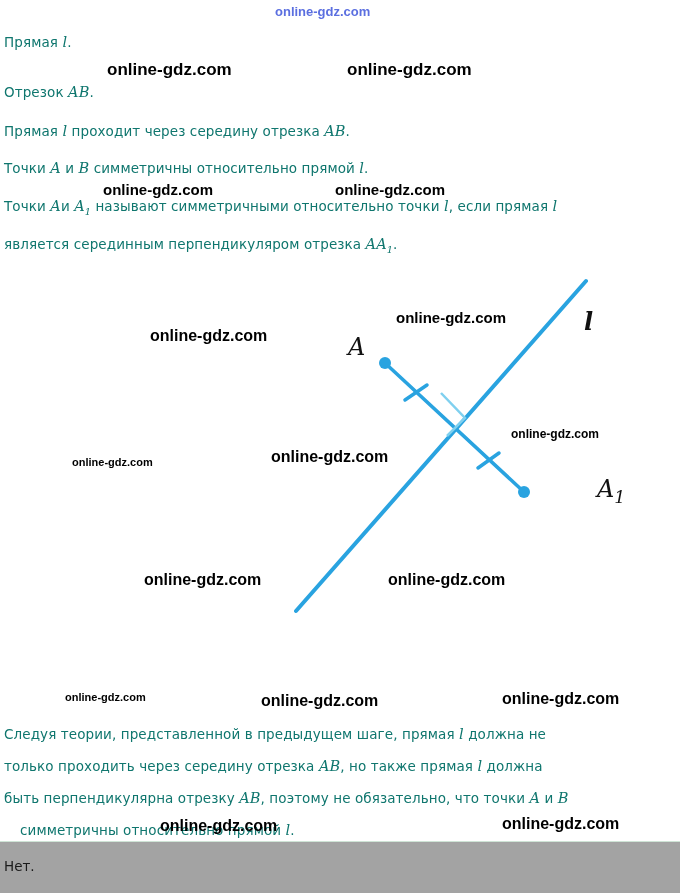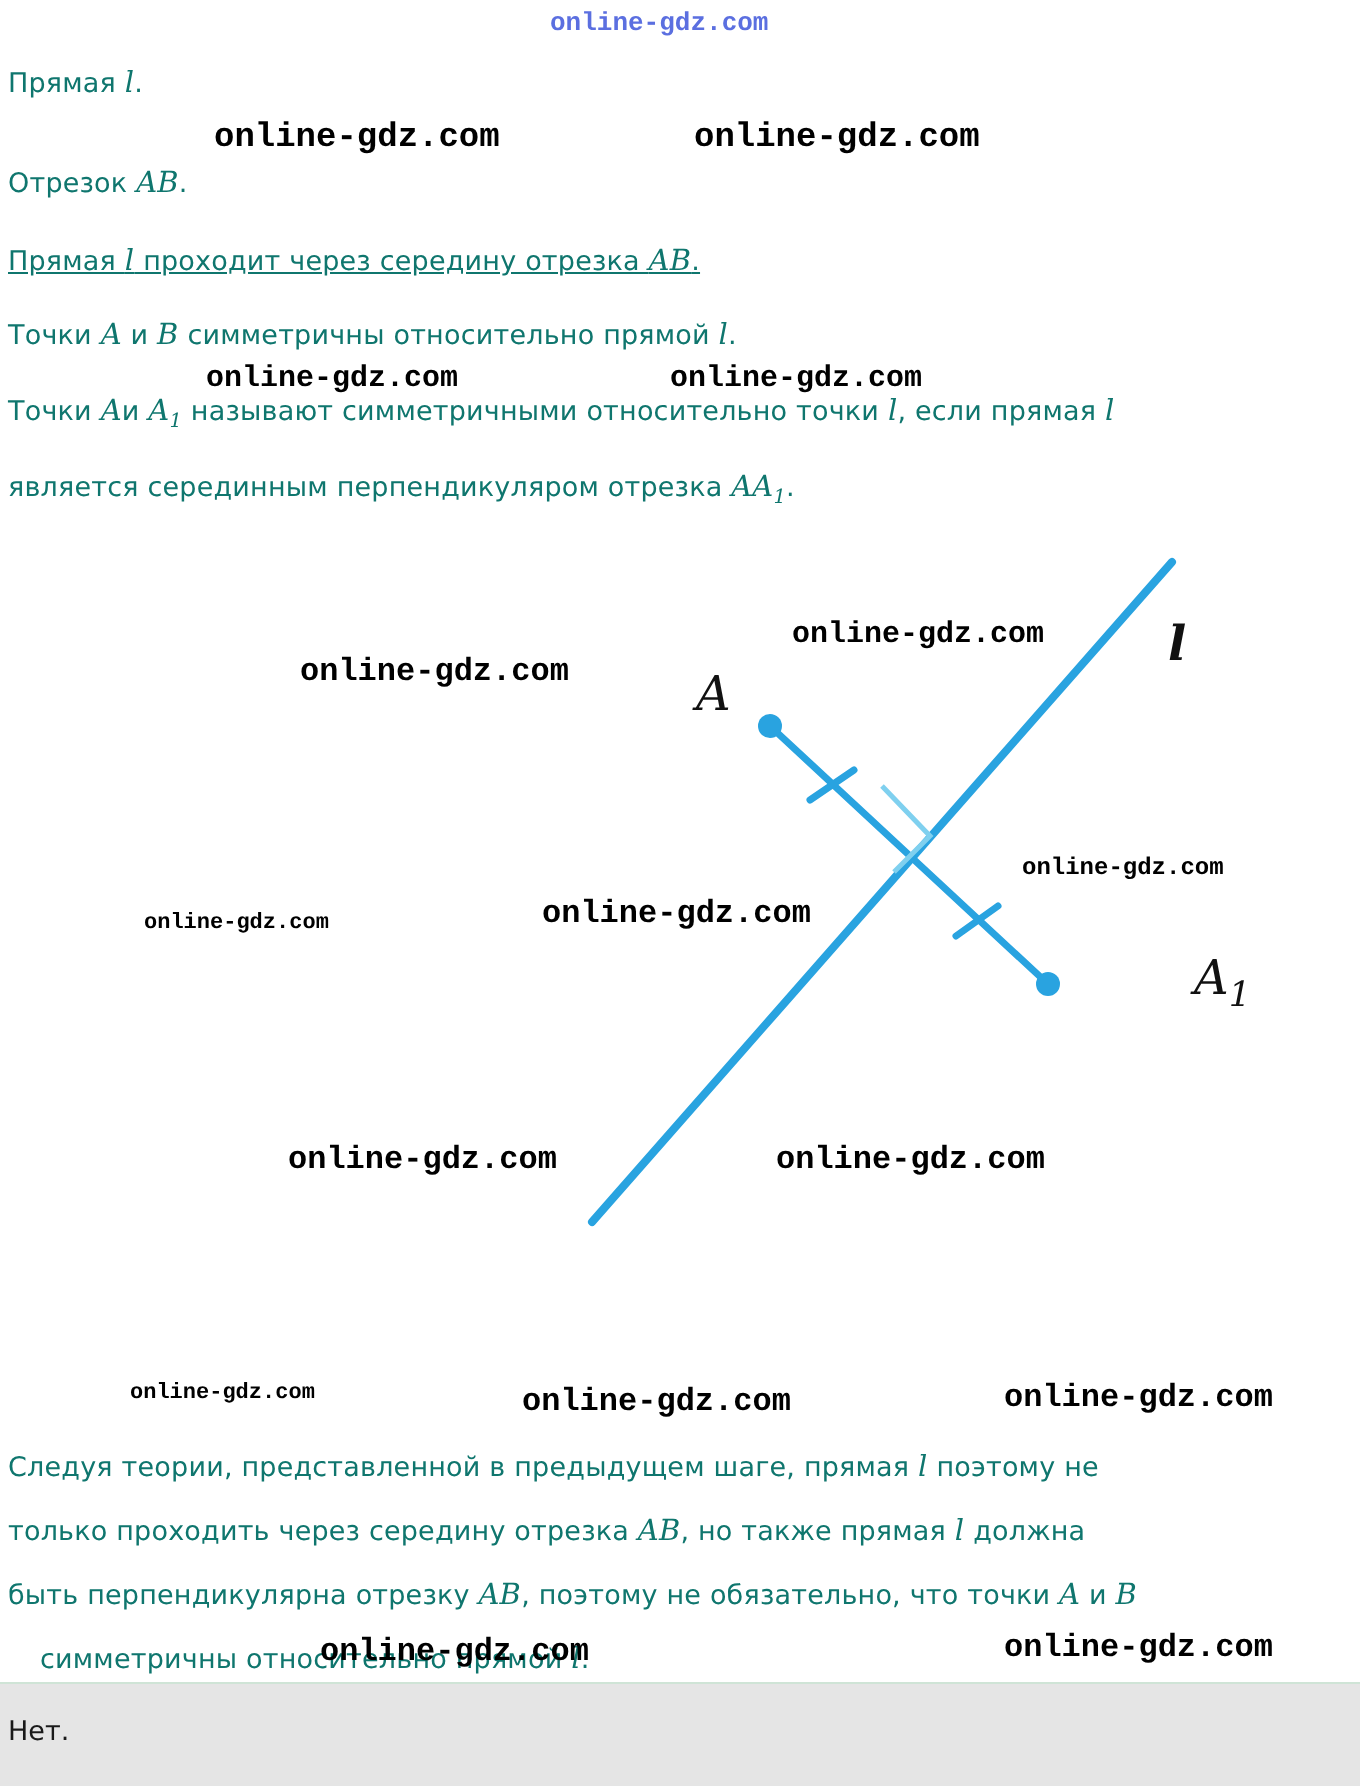--- a/index.html
+++ b/index.html
@@ -16,21 +16,21 @@
     overflow: hidden;
   }
   .page {
     position: relative;
     width: 680px;
     height: 893px;
   }
   .wm {
     position: absolute;
     color: #000000;
-    font-family: Liberation Mono, monospace;
+    font-family: Liberation Sans, sans-serif;
     font-weight: bold;
     white-space: nowrap;
     pointer-events: none;
   }
   .wm-top {
     color: #5b6fe0;
     font-weight: bold;
   }
   .line-text {
     position: absolute;
@@ -55,21 +55,21 @@
     top: 265px;
     width: 680px;
     height: 380px;
   }
   .answer-bar {
     position: absolute;
     left: 0;
     bottom: 0;
     width: 680px;
     height: 52px;
-    background: #e5e5e5;
+    background: #a3a3a3;
     border-top: 1px solid #cfe4d6;
     box-sizing: border-box;
   }
   .answer-text {
     position: absolute;
     left: 4px;
     top: 16px;
     font-size: 13.5px;
     color: #1a1a1a;
   }
@@ -101,25 +101,25 @@
       <line x1="478" y1="203" x2="499" y2="188" stroke="#29a3e0" stroke-width="3.5" stroke-linecap="round"></line>
     </svg>
     <span class="pt-label" style="left:584px; top:42px; font-size:24px; font-weight:600;">l</span>
     <span class="pt-label" style="left:348px; top:68px; font-size:24px;">A</span>
     <span class="pt-label" style="left:549px; top:210px; font-size:24px;margin-left:48px;"><span>A</span><sub>1</sub></span>
   </div>
 
   <div id="text-lines">
       <div class="line-text" style="left: 4px; top: 34px;"><span>Прямая </span><span class="mathit">l</span><span>.</span></div>
       <div class="line-text" style="left: 4px; top: 84px;"><span>Отрезок </span><span class="mathit">AB</span><span>.</span></div>
-      <div class="line-text" style="left: 4px; top: 123px; text-decoration: underline;"><span>Прямая </span><span class="mathit">l</span><span> проходит через середину отрезка </span><span class="mathit">AB</span><span>.</span></div>
+      <div class="line-text" style="left: 4px; top: 123px;"><span>Прямая </span><span class="mathit">l</span><span> проходит через середину отрезка </span><span class="mathit">AB</span><span>.</span></div>
       <div class="line-text" style="left: 4px; top: 160px;"><span>Точки </span><span class="mathit">A</span><span> и </span><span class="mathit">B</span><span> симметричны относительно прямой </span><span class="mathit">l</span><span>.</span></div>
       <div class="line-text" style="left: 4px; top: 198px;"><span>Точки </span><span class="mathit">A</span><span>и </span><span class="mathit">A</span><sub>1</sub><span> называют симметричными относительно точки </span><span class="mathit">l</span><span>, если прямая </span><span class="mathit">l</span></div>
       <div class="line-text" style="left: 4px; top: 236px;"><span>является серединным перпендикуляром отрезка </span><span class="mathit">AA</span><sub>1</sub><span>.</span></div>
-      <div class="line-text" style="left: 4px; top: 726px;"><span>Следуя теории, представленной в предыдущем шаге, прямая </span><span class="mathit">l</span><span> поэтому не</span></div>
+      <div class="line-text" style="left: 4px; top: 726px;"><span>Следуя теории, представленной в предыдущем шаге, прямая </span><span class="mathit">l</span><span> должна не</span></div>
       <div class="line-text" style="left: 4px; top: 758px;"><span>только проходить через середину отрезка </span><span class="mathit">AB</span><span>, но также прямая </span><span class="mathit">l</span><span> должна</span></div>
       <div class="line-text" style="left: 4px; top: 790px;"><span>быть перпендикулярна отрезку </span><span class="mathit">AB</span><span>, поэтому не обязательно, что точки </span><span class="mathit">A</span><span> и </span><span class="mathit">B</span></div>
       <div class="line-text" style="left: 20px; top: 822px;"><span>симметричны относительно прямой </span><span class="mathit">l</span><span>.</span></div>
     </div>
 
   <div id="watermarks">
       <div class="wm wm-top" style="left: 275px; top: 4px; font-size: 13px; color: rgb(91, 111, 224);">online-gdz.com</div>
       <div class="wm" style="left: 107px; top: 60px; font-size: 17px; color: rgb(0, 0, 0);">online-gdz.com</div>
       <div class="wm" style="left: 347px; top: 60px; font-size: 17px; color: rgb(0, 0, 0);">online-gdz.com</div>
       <div class="wm" style="left: 103px; top: 181px; font-size: 15px; color: rgb(0, 0, 0);">online-gdz.com</div>

